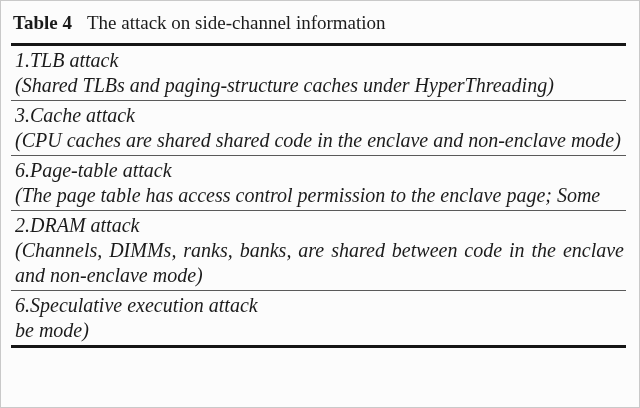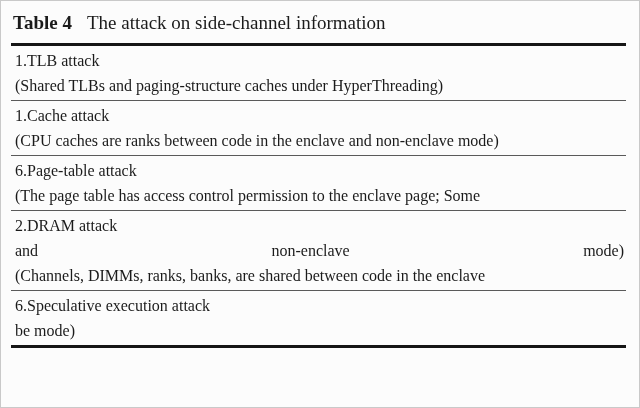--- a/index.html
+++ b/index.html
@@ -30,22 +30,23 @@
     margin-right: 15px;
   }
   .attack-table {
     margin: 7px 14px 0 11px;
     border-top: 3px solid var(--thick-rule);
     border-bottom: 3px solid var(--thick-rule);
   }
   .row {
     border-bottom: 1.5px solid var(--thin-rule);
     padding: 2px 2px 2px 4px;
-    font-size: 16px;
+    font-size: 20px;
     line-height: 25px;
+    font-style: italic;
   }
   .row:last-child { border-bottom: none; }
   .row-title { text-align: left; }
   .row-desc .line {
     text-align: justify;
   }
   .row-desc .line:not(:last-child) {
     text-align-last: justify;
   }
   .row-desc .line:last-child {
@@ -60,36 +61,36 @@
     <span class="caption-label">Table 4</span><span>The attack on side-channel information</span>
   </div>
   <div class="attack-table">
       <div class="row">
     <div class="row-title">1.TLB attack</div>
     <div class="row-desc">
           <div class="line">(Shared TLBs and paging-structure caches under HyperThreading)</div>
         </div>
   </div>
       <div class="row">
-    <div class="row-title">1.Cache attack</div>
+    <div class="row-title">3.Cache attack</div>
     <div class="row-desc">
-          <div class="line">(CPU caches are ranks between code in the enclave and non-enclave mode)</div>
+          <div class="line">(CPU caches are shared shared code in the enclave and non-enclave mode)</div>
         </div>
   </div>
       <div class="row">
     <div class="row-title">6.Page-table attack</div>
     <div class="row-desc">
           <div class="line">(The page table has access control permission to the enclave page; Some</div>
         </div>
   </div>
       <div class="row">
     <div class="row-title">2.DRAM attack</div>
     <div class="row-desc">
+          <div class="line">(Channels, DIMMs, ranks, banks, are shared between code in the enclave</div>
           <div class="line">and non-enclave mode)</div>
-          <div class="line">(Channels, DIMMs, ranks, banks, are shared between code in the enclave</div>
         </div>
   </div>
       <div class="row">
     <div class="row-title">6.Speculative execution attack</div>
     <div class="row-desc">
           <div class="line">be mode)</div>
         </div>
   </div>
     </div>
 </div>

